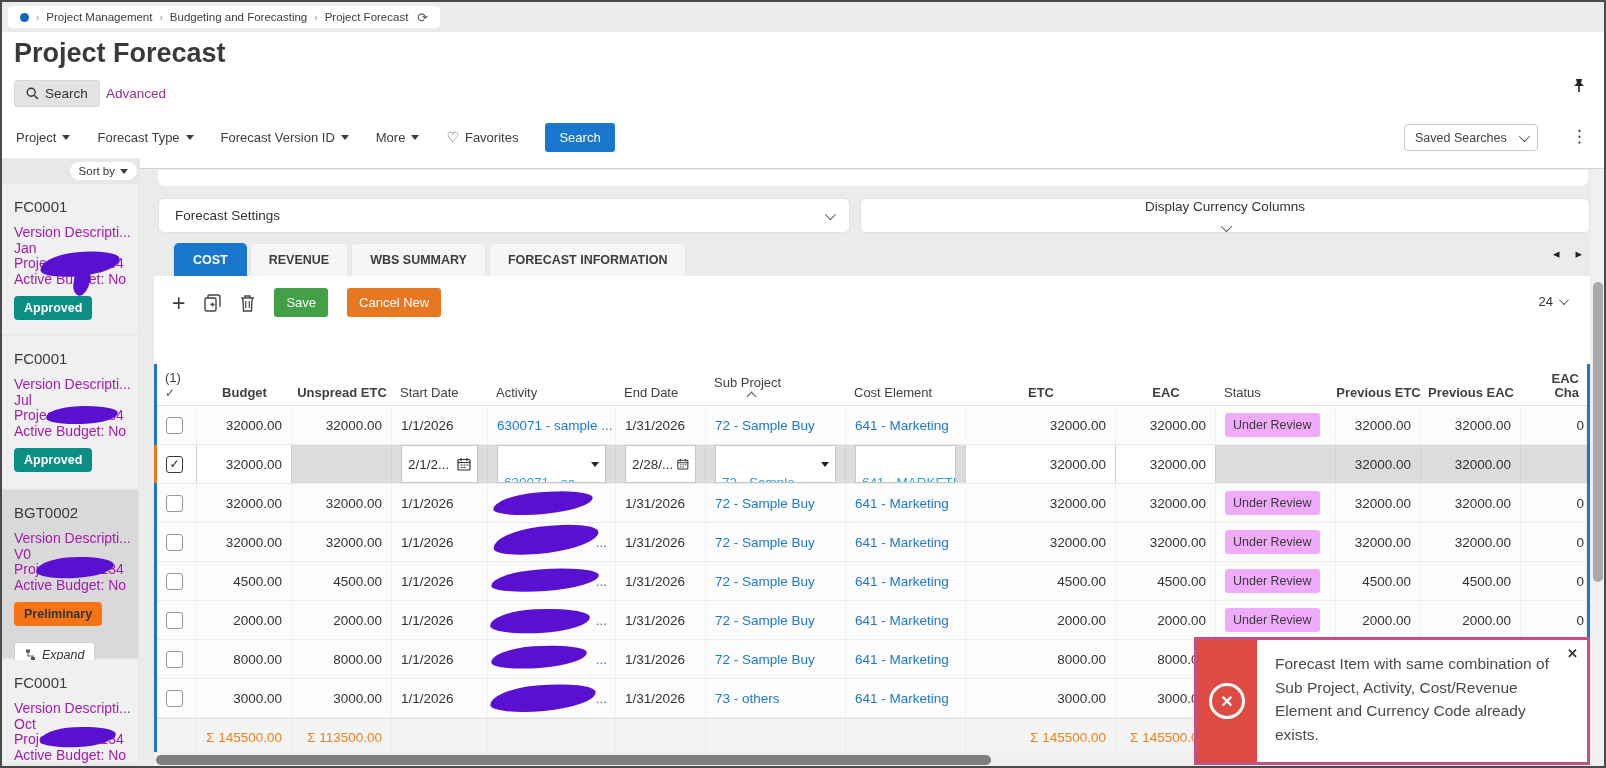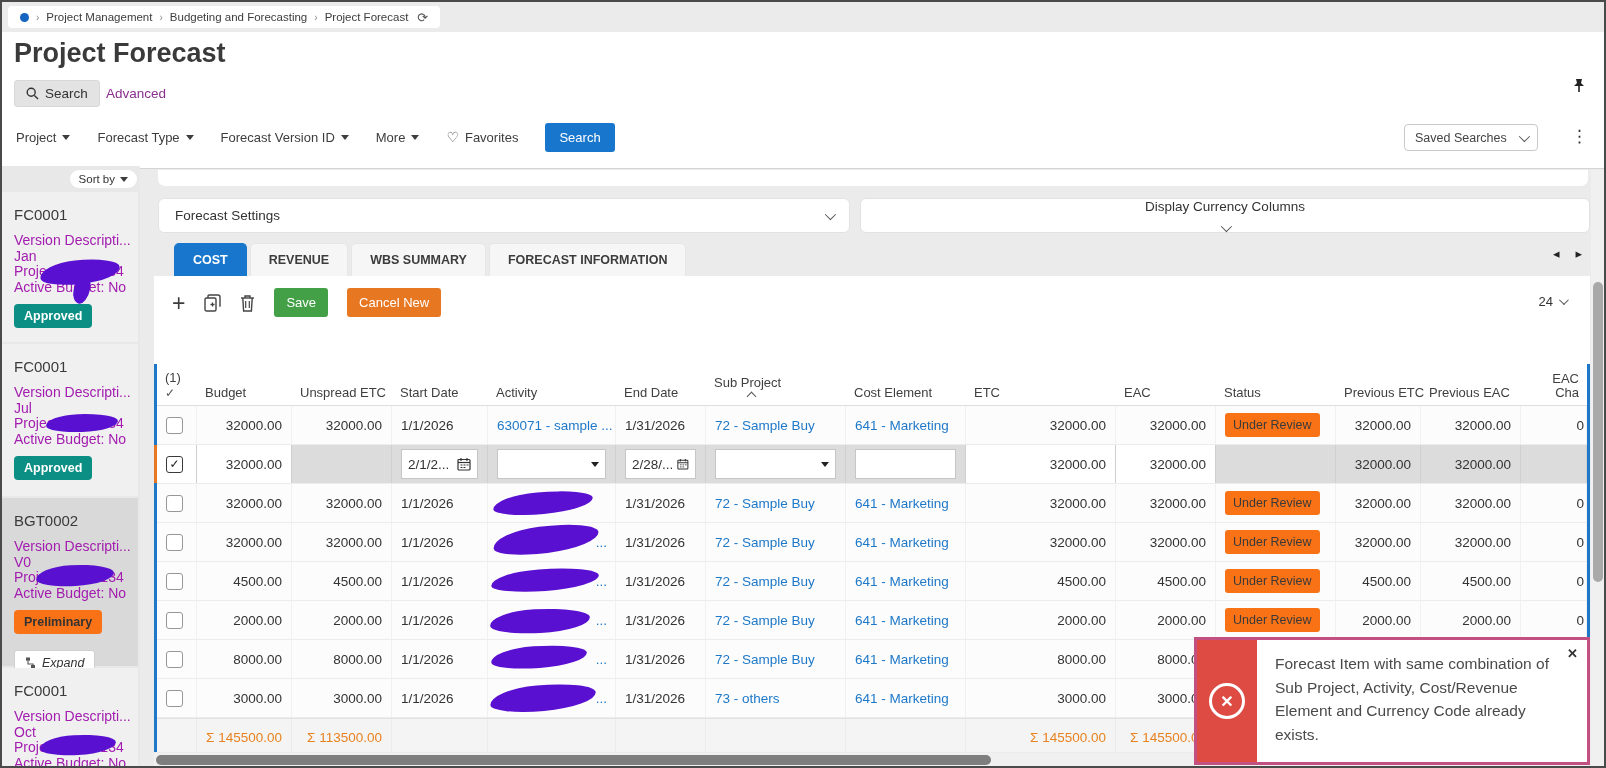--- a/index.html
+++ b/index.html
@@ -28,21 +28,21 @@
   .caret { width:0; height:0; border-left:4px solid transparent; border-right:4px solid transparent; border-top:5px solid #3d3d3d; display:inline-block; }
   .heart { font-size:14px; color:#555; }
   .bluebtn { background:#1877cc; color:#fff; border:none; border-radius:3px; font-size:13px; padding:7px 14px;
              font-family:"Liberation Sans",sans-serif; cursor:pointer; }
   .saved { position:absolute; right:66px; top:92px; width:134px; height:27px; background:#fff; border:1px solid #c9c9c9;
            border-radius:4px; display:flex; align-items:center; justify-content:space-between; padding:0 10px; font-size:12.5px; color:#444; cursor:pointer; }
   .chev { width:8px; height:8px; border-right:1.6px solid #555; border-bottom:1.6px solid #555; transform:rotate(45deg) translateY(-2px); display:inline-block; }
   .kebab { position:absolute; right:16px; top:94px; font-size:17px; color:#333; cursor:pointer; letter-spacing:0; }
 
   
-  .sidebar { position:absolute; left:0; top:164px; width:138px; bottom:0; background:#e8e8e8; overflow:hidden; }
+  .sidebar { position:absolute; left:0; top:156px; width:138px; bottom:0; background:#e8e8e8; overflow:hidden; }
   .sortpill { position:absolute; right:3px; top:4px; background:#fff; border-radius:10px; font-size:11.5px; color:#333;
               padding:3px 9px; display:flex; align-items:center; gap:5px; cursor:pointer; z-index:2; }
   .cards { position:absolute; left:0; top:26px; right:2px; bottom:0; }
   .card { background:#f0f0f0; margin-bottom:2px; padding:14px 8px 0 12px; position:relative; }
   .card.selected { background:#d9d9d9; }
   .card .code { font-size:15px; color:#3a3a3a; margin-bottom:10px; }
   .card .line { font-size:14px; color:#a21caf; line-height:15.5px; position:relative; white-space:nowrap; }
   .badge { display:inline-block; margin-top:9px; font-size:12.5px; font-weight:bold; padding:5px 10px; border-radius:4px; }
   .badge.approved { background:#0b8f85; color:#fff; }
   .badge.preliminary { background:#f97316; color:#333; }
@@ -73,38 +73,38 @@
   .pagesize { position:absolute; right:24px; top:18px; font-size:13px; color:#333; display:flex; align-items:center; gap:6px; cursor:pointer; }
   .pagesize .chev { width:7px; height:7px; }
 
   .table { position:absolute; left:0; right:0; top:88px; bottom:0; }
   .edge { position:absolute; top:0; bottom:0; width:3px; background:#1e78c8; z-index:1; }
   .edge.l { left:0; } .edge.r { right:0; }
   .tgrid { margin:0 3px; }
   .thead, .tr, .trow-totals { display:grid; grid-template-columns:40px 95px 100px 96px 128px 90px 140px 120px 150px 100px 120px 85px 100px 66px; }
   .thead { height:42px; border-bottom:1px solid #dedede; }
   .th { display:flex; flex-direction:column; justify-content:flex-end; padding:0 8px 5px 8px; font-size:13px; color:#3f3f3f; white-space:nowrap; }
-  .th.r { align-items:flex-start; }
+  .th.r { align-items:center;font-weight:bold; }
   .th.wrap { white-space:normal; text-align:right; line-height:14px; }
   .sortup { width:7px; height:7px; border-left:1.5px solid #555; border-top:1.5px solid #555; transform:rotate(45deg); margin:3px 0 0 34px; }
   .hcheck { color:#555; font-size:12px; margin-top:1px; }
 
   .tr { height:39px; background:#fcfcfc; border-bottom:1px solid #ececec; position:relative; }
   .c { height:100%; display:flex; align-items:center; padding:0 9px; font-size:13.5px; color:#333; border-right:1px solid #f1f1f1; overflow:hidden; position:relative; white-space:nowrap; }
   .c.r { justify-content:flex-end; }
   .link { color:#1e78c8; cursor:pointer; }
   .cb { width:17px; height:17px; background:#fff; border:1.5px solid #979797; border-radius:3px; display:flex; align-items:center; justify-content:center; font-size:12px; color:#222; cursor:pointer; }
   .tr.edit { background:#dcdcdc; }
   .tr.edit::before { content:""; position:absolute; left:-3px; top:0; bottom:0; width:3px; background:#e87722; z-index:2; }
   .tr.edit .c { border-right:1px solid #cfcfcf; }
   .tr.edit .c.white { background:#fff; }
   .tr.edit .cb { border-color:#3a3a3a; }
-  .inbox { flex:1; height:30px; background:#fff; border:1px solid #c6c6c6; display:flex; align-items:center; justify-content:space-between; padding:0 6px; gap:4px; overflow:hidden; }
+  .inbox { flex:1; height:38px; background:#fff; border:1px solid #c6c6c6; display:flex; align-items:center; justify-content:space-between; padding:0 6px; gap:4px; overflow:hidden; }
   .cyan { color:#2aa0d8;margin-top:36px; }
-  .badge-ur { background:#f97316; color:#3a3a3a; font-size:12.5px; padding:5px 8px; border-radius:3px; white-space:nowrap; }
+  .badge-ur { background:#f0abfc; color:#3a3a3a; font-size:12.5px; padding:5px 8px; border-radius:3px; white-space:nowrap; }
   .tail { color:#1e78c8; }
   .trow-totals { height:38px; background:#f4f4f4; border-top:1px solid #e2e2e2; }
   .trow-totals .c { font-size:13.5px; color:#e8821f; border-right:1px solid #ececec; }
 
   
   .toast { position:absolute; left:1040px; top:467px; width:396px; height:128px; background:#fff; border:3px solid #c25081;
            display:flex; z-index:60; }
   .toast-red { width:60px; background:#dd4b43; display:flex; align-items:center; justify-content:center; flex:0 0 auto; }
   .errcirc { width:36px; height:36px; border:3px solid #fff; border-radius:50%; color:#fff; display:flex; align-items:center; justify-content:center; font-size:16px; font-weight:bold; }
   .toast-body { flex:1; padding:12px 24px 10px 18px; font-size:15.5px; color:#4a4a4a; line-height:1.52; position:relative; }

